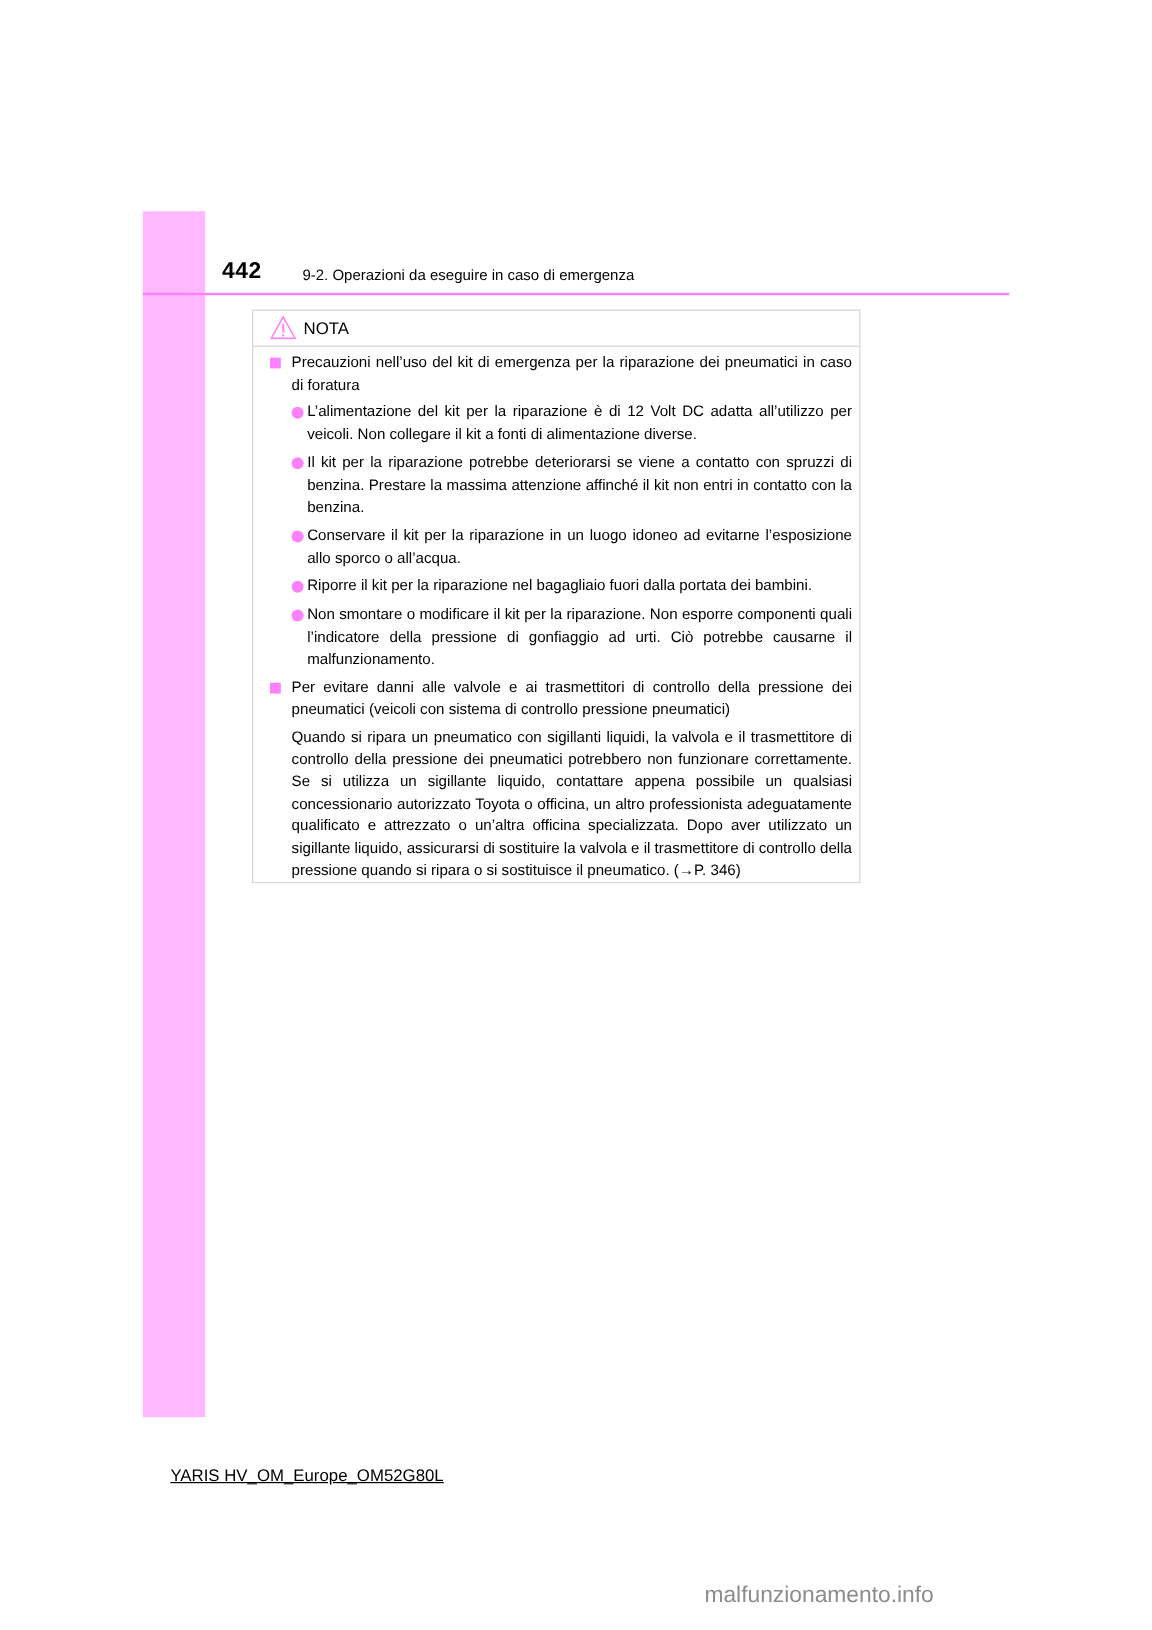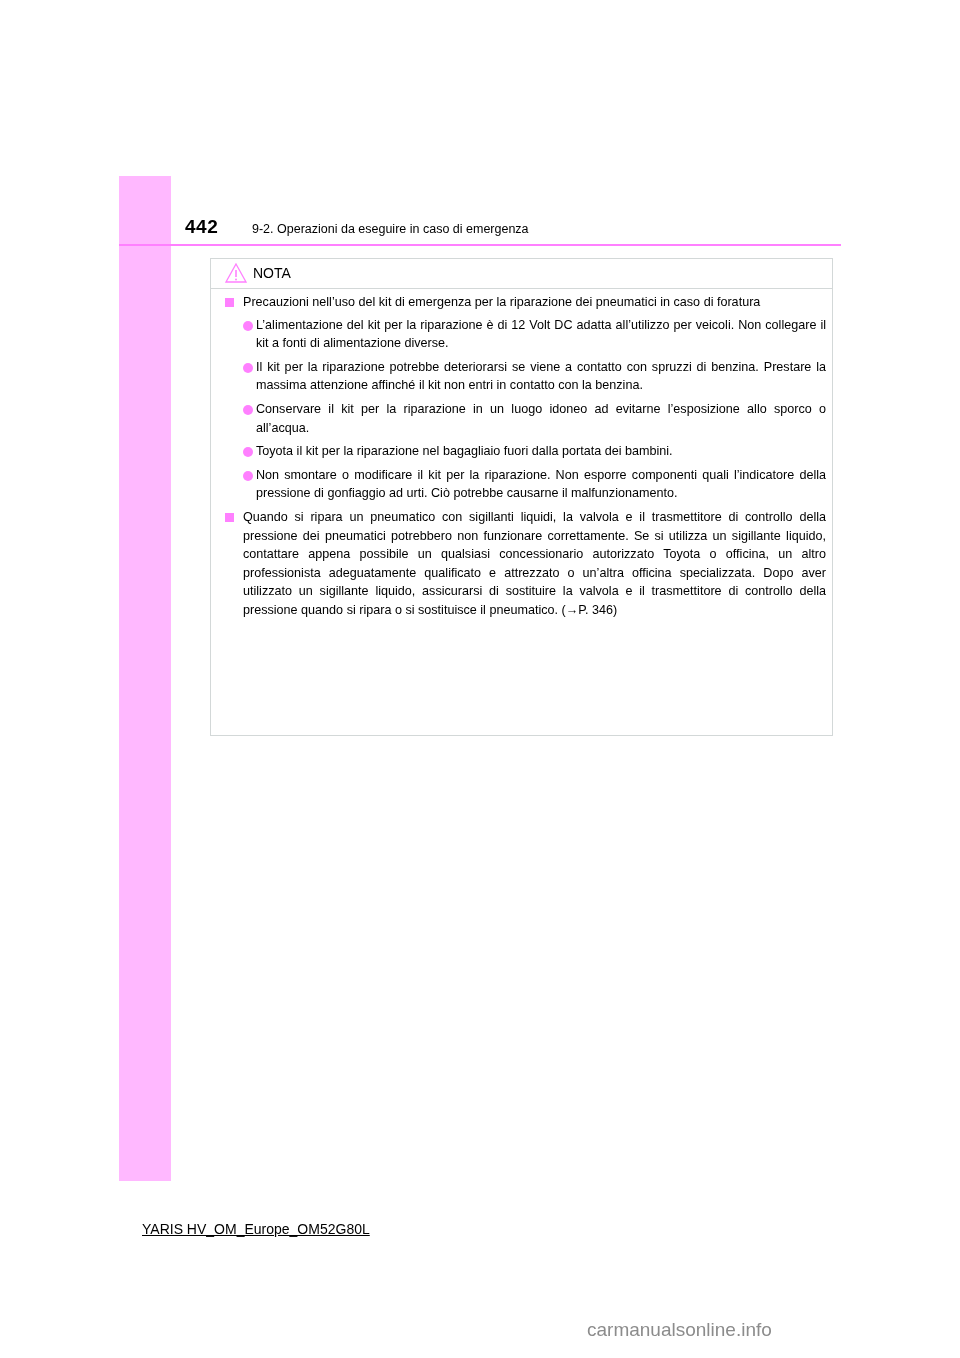--- a/index.html
+++ b/index.html
@@ -2,21 +2,21 @@
 <html><head>
 <meta charset="utf-8">
 <style>
   html, body { margin:0; padding:0; background:#ffffff; }
   body { width:960px; height:1358px; position:relative; overflow:hidden;
          font-family:"Liberation Sans", sans-serif; color:#000; }
   .side-tab { position:absolute; left:119px; top:176px; width:52px; height:1005px; background:#ffb8ff; }
   .page-num { position:absolute; left:185px; top:216px; font-size:19px; font-weight:bold; letter-spacing:0.5px; }
   .section-title { position:absolute; left:252px; top:222px; font-size:12.5px; }
   .header-rule { position:absolute; left:119px; top:244px; width:722px; height:2px; background:#ff80ff; }
-  .note-box { position:absolute; left:210px; top:258px; width:623px; height:478px;
+  .note-box { position:absolute; left:210px; top:258px; width:507px; height:478px;
               border:1px solid #d3d8d8; box-sizing:border-box; }
   .note-head { height:29px; border-bottom:1px solid #d3d8d8; position:relative; }
   .warn-icon { position:absolute; left:14px; top:4px; width:22px; height:20px; }
   .note-label { position:absolute; left:42px; top:6px; font-size:14px; }
   .content { position:absolute; left:0; top:34px; width:100%; padding:0 6px 0 12px; box-sizing:border-box;
              font-size:12.6px; line-height:18.6px; }
   .sq-item { position:relative; padding-left:20px; font-weight:normal; text-align:justify; margin-bottom:4px; }
   .sq-item .sq { position:absolute; left:2px; top:5px; width:9px; height:9px; background:#ff80ff; }
   .dot-item { position:relative; padding-left:33px; text-align:justify; margin-bottom:5px; }
   .dot-item .dot { position:absolute; left:20px; top:5px; width:10px; height:10px; border-radius:50%; background:#ff80ff; }
@@ -54,28 +54,29 @@
     <div class="dot-item">
       <span class="dot"></span>
       <span>Il kit per la riparazione potrebbe deteriorarsi se viene a contatto con spruzzi di benzina. Prestare la massima attenzione affinché il kit non entri in contatto con la benzina.</span>
     </div>
     <div class="dot-item">
       <span class="dot"></span>
       <span>Conservare il kit per la riparazione in un luogo idoneo ad evitarne l’esposizione allo sporco o all’acqua.</span>
     </div>
     <div class="dot-item">
       <span class="dot"></span>
-      <span>Toyota il kit per la riparazione nel bagagliaio fuori dalla portata dei bambini.</span>
+      <span>Riporre il kit per la riparazione nel bagagliaio fuori dalla portata dei bambini.</span>
     </div>
     <div class="dot-item">
       <span class="dot"></span>
       <span>Non smontare o modificare il kit per la riparazione. Non esporre componenti quali l’indicatore della pressione di gonfiaggio ad urti. Ciò potrebbe causarne il malfunzionamento.</span>
     </div>
 
     <div class="sq-item">
       <span class="sq"></span>
+      <span>Per evitare danni alle valvole e ai trasmettitori di controllo della pressione dei pneumatici (veicoli con sistema di controllo pressione pneumatici)</span>
     </div>
     <div class="para">Quando si ripara un pneumatico con sigillanti liquidi, la valvola e il trasmettitore di controllo della pressione dei pneumatici potrebbero non funzionare correttamente. Se si utilizza un sigillante liquido, contattare appena possibile un qualsiasi concessionario autorizzato Toyota o officina, un altro professionista adeguatamente qualificato e attrezzato o un’altra officina specializzata. Dopo aver utilizzato un sigillante liquido, assicurarsi di sostituire la valvola e il trasmettitore di controllo della pressione quando si ripara o si sostituisce il pneumatico. (→P. 346)</div>
   </div>
 </div>
 
 <div class="footer-code">YARIS HV_OM_Europe_OM52G80L</div>
-<div class="watermark">carmanualsonline.info</div>
+<div class="watermark">malfunzionamento.info</div>
 
 </body></html>

